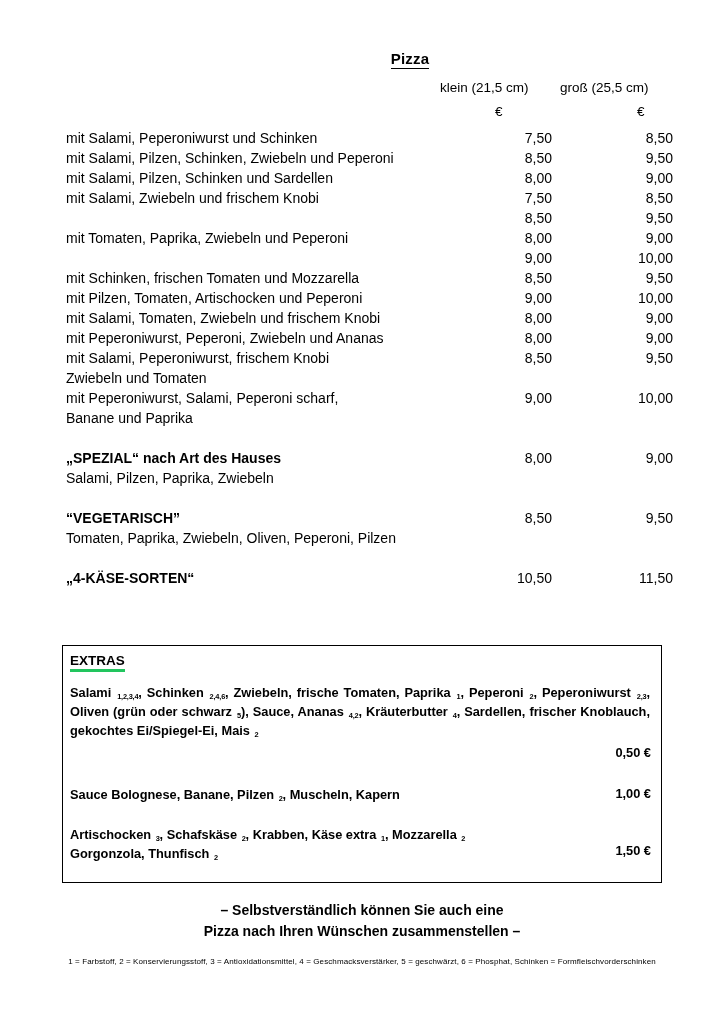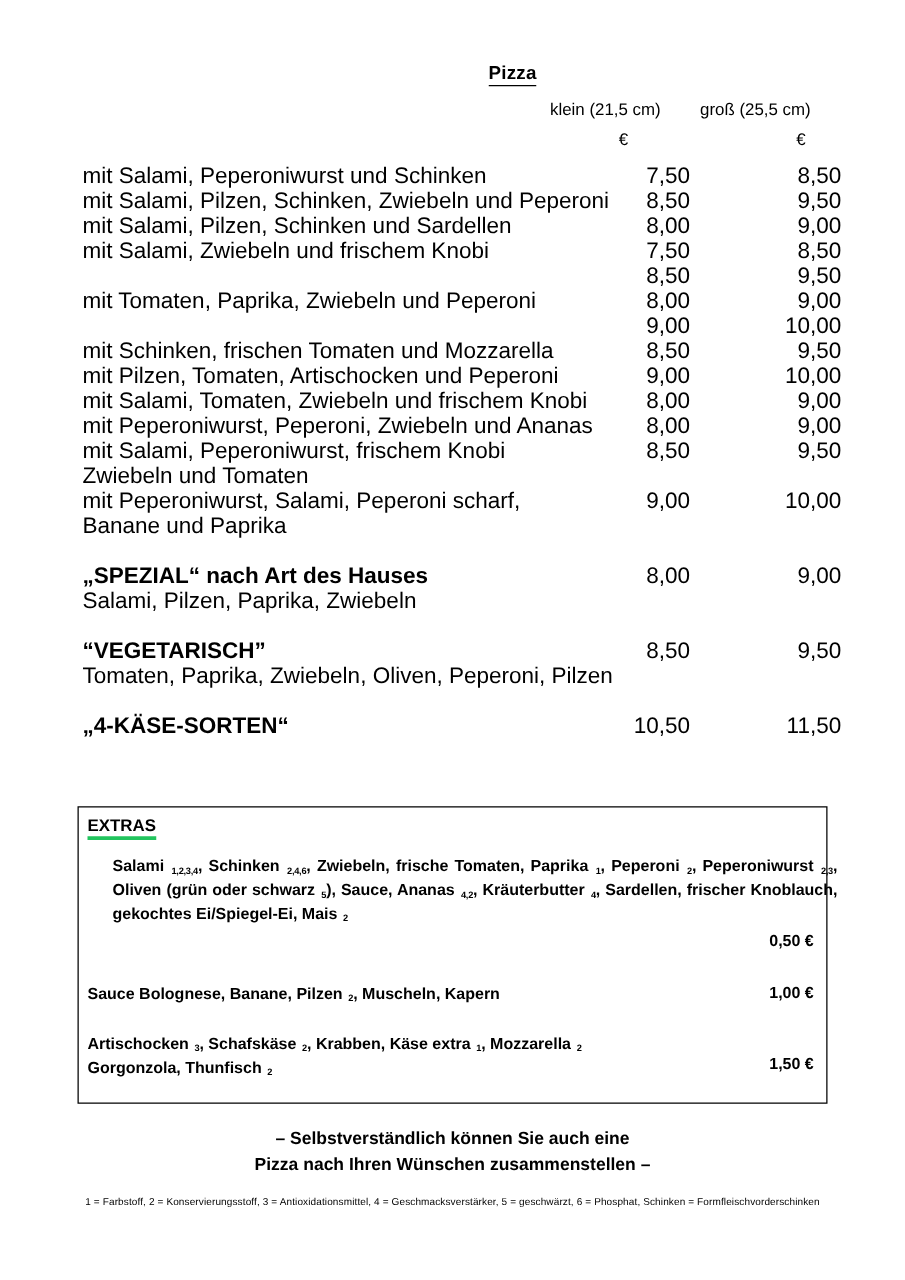--- a/index.html
+++ b/index.html
@@ -61,21 +61,21 @@
 
   .menu {
     position: absolute;
     left: 66px;
     top: 130px;
     width: 600px;
   }
   .row {
     position: relative;
     height: 20px;
-    font-size: 18px;
+    font-size: 14px;
   }
   .row .name {
     position: absolute;
     left: 0;
     top: 0;
     white-space: nowrap;
   }
   .row .p1 {
     position: absolute;
     left: 434px;
@@ -111,21 +111,21 @@
     font-weight: bold;
   }
   .extras-title span { border-bottom: 3px solid #22c55e; padding-bottom: 1px; }
 
   .extras-block {
     position: absolute;
     font-weight: bold;
     font-size: 12.8px;
     line-height: 17px;
   }
-  .eb1 { left: 7px; top: 38px; width: 580px; text-align: justify; margin-left: 20px; }
+  .eb1 { left: 7px; top: 38px; width: 580px; text-align: justify; }
   .eb2 { left: 7px; top: 140px; width: 520px; }
   .eb3 { left: 7px; top: 180px; width: 520px; line-height: 17px; }
 
   .extras-price {
     position: absolute;
     font-weight: bold;
     font-size: 12.8px;
     width: 70px;
     text-align: right;
   }

